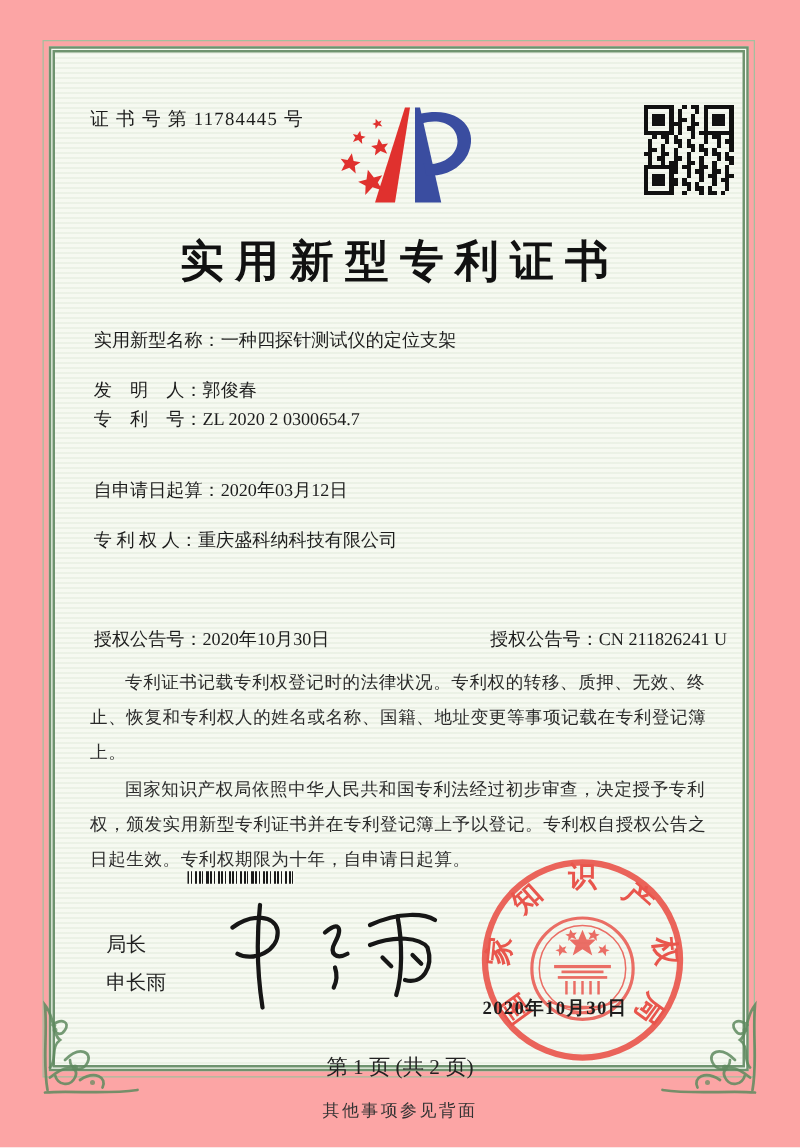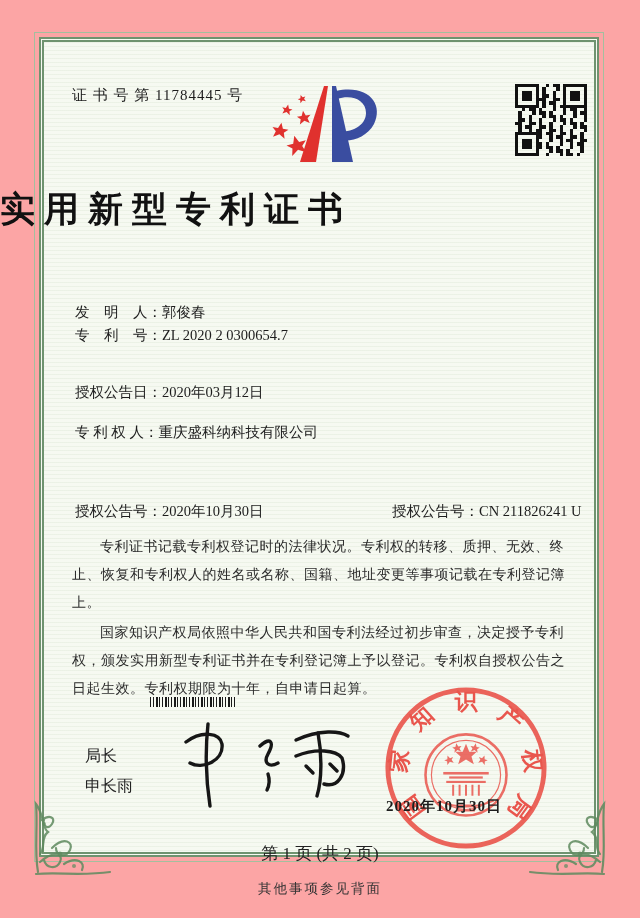--- a/index.html
+++ b/index.html
@@ -23,21 +23,21 @@
       rgba(255,255,255,0.0) 1px, rgba(255,255,255,0.0) 4px);
   }
   .corner-flourish{position:absolute;width:86px;height:86px;}
   .corner-bl{left:30px;bottom:40px;}
   .corner-br{right:30px;bottom:40px;transform:scaleX(-1);}
   
   .cert-number{position:absolute;left:72px;top:86px;font-size:15px;letter-spacing:1px;}
   .cnipa-logo{position:absolute;left:268px;top:82px;width:122px;height:86px;}
   .qr-code{position:absolute;left:514px;top:84px;width:74px;height:72px;}
   .doc-title{
-    position:absolute;left:0;top:186px;width:640px;text-align:left;
+    position:absolute;left:0;top:186px;width:640px;text-align:center;
     font-size:35px;font-weight:bold;letter-spacing:9px;color:#111;
   }
   
   .field-row{position:absolute;left:75px;font-size:14.5px;white-space:nowrap;}
   .field-label{display:inline-block;color:#1c1c1c;}
   .field-value{color:#1c1c1c;}
   .grant-2{position:absolute;left:317px;top:0;}
   
   .law-paragraphs{position:absolute;left:72px;top:533px;width:498px;}
   .law-paragraphs p{
@@ -346,28 +346,31 @@
       <rect x="6" y="20" width="1" height="1" fill="#111"></rect>
       <rect x="9" y="20" width="1" height="1" fill="#111"></rect>
       <rect x="13" y="20" width="1" height="1" fill="#111"></rect>
       <rect x="15" y="20" width="1" height="1" fill="#111"></rect>
       <rect x="16" y="20" width="1" height="1" fill="#111"></rect>
       <rect x="18" y="20" width="1" height="1" fill="#111"></rect>
     </svg>
 
   <div class="doc-title">实用新型专利证书</div>
 
+  <div class="field-row" style="top:263px">
+    <span class="field-label">实用新型名称：</span><span class="field-value">一种四探针测试仪的定位支架</span>
+  </div>
   <div class="field-row" style="top:303px">
     <span class="field-label">发　明　人：</span><span class="field-value">郭俊春</span>
   </div>
   <div class="field-row" style="top:326px">
     <span class="field-label">专　利　号：</span><span class="field-value">ZL 2020 2 0300654.7</span>
   </div>
   <div class="field-row" style="top:383px">
-    <span class="field-label">授权公告日：</span><span class="field-value">2020年03月12日</span>
+    <span class="field-label">自申请日起算：</span><span class="field-value">2020年03月12日</span>
   </div>
   <div class="field-row" style="top:423px">
     <span class="field-label">专 利 权 人：</span><span class="field-value">重庆盛科纳科技有限公司</span>
   </div>
   <div class="field-row" style="top:502px">
     <span class="field-label">授权公告号：</span><span class="field-value">2020年10月30日</span>
     <span class="grant-2">
       <span class="field-label">授权公告号：</span><span class="field-value">CN 211826241 U</span>
     </span>
   </div>

